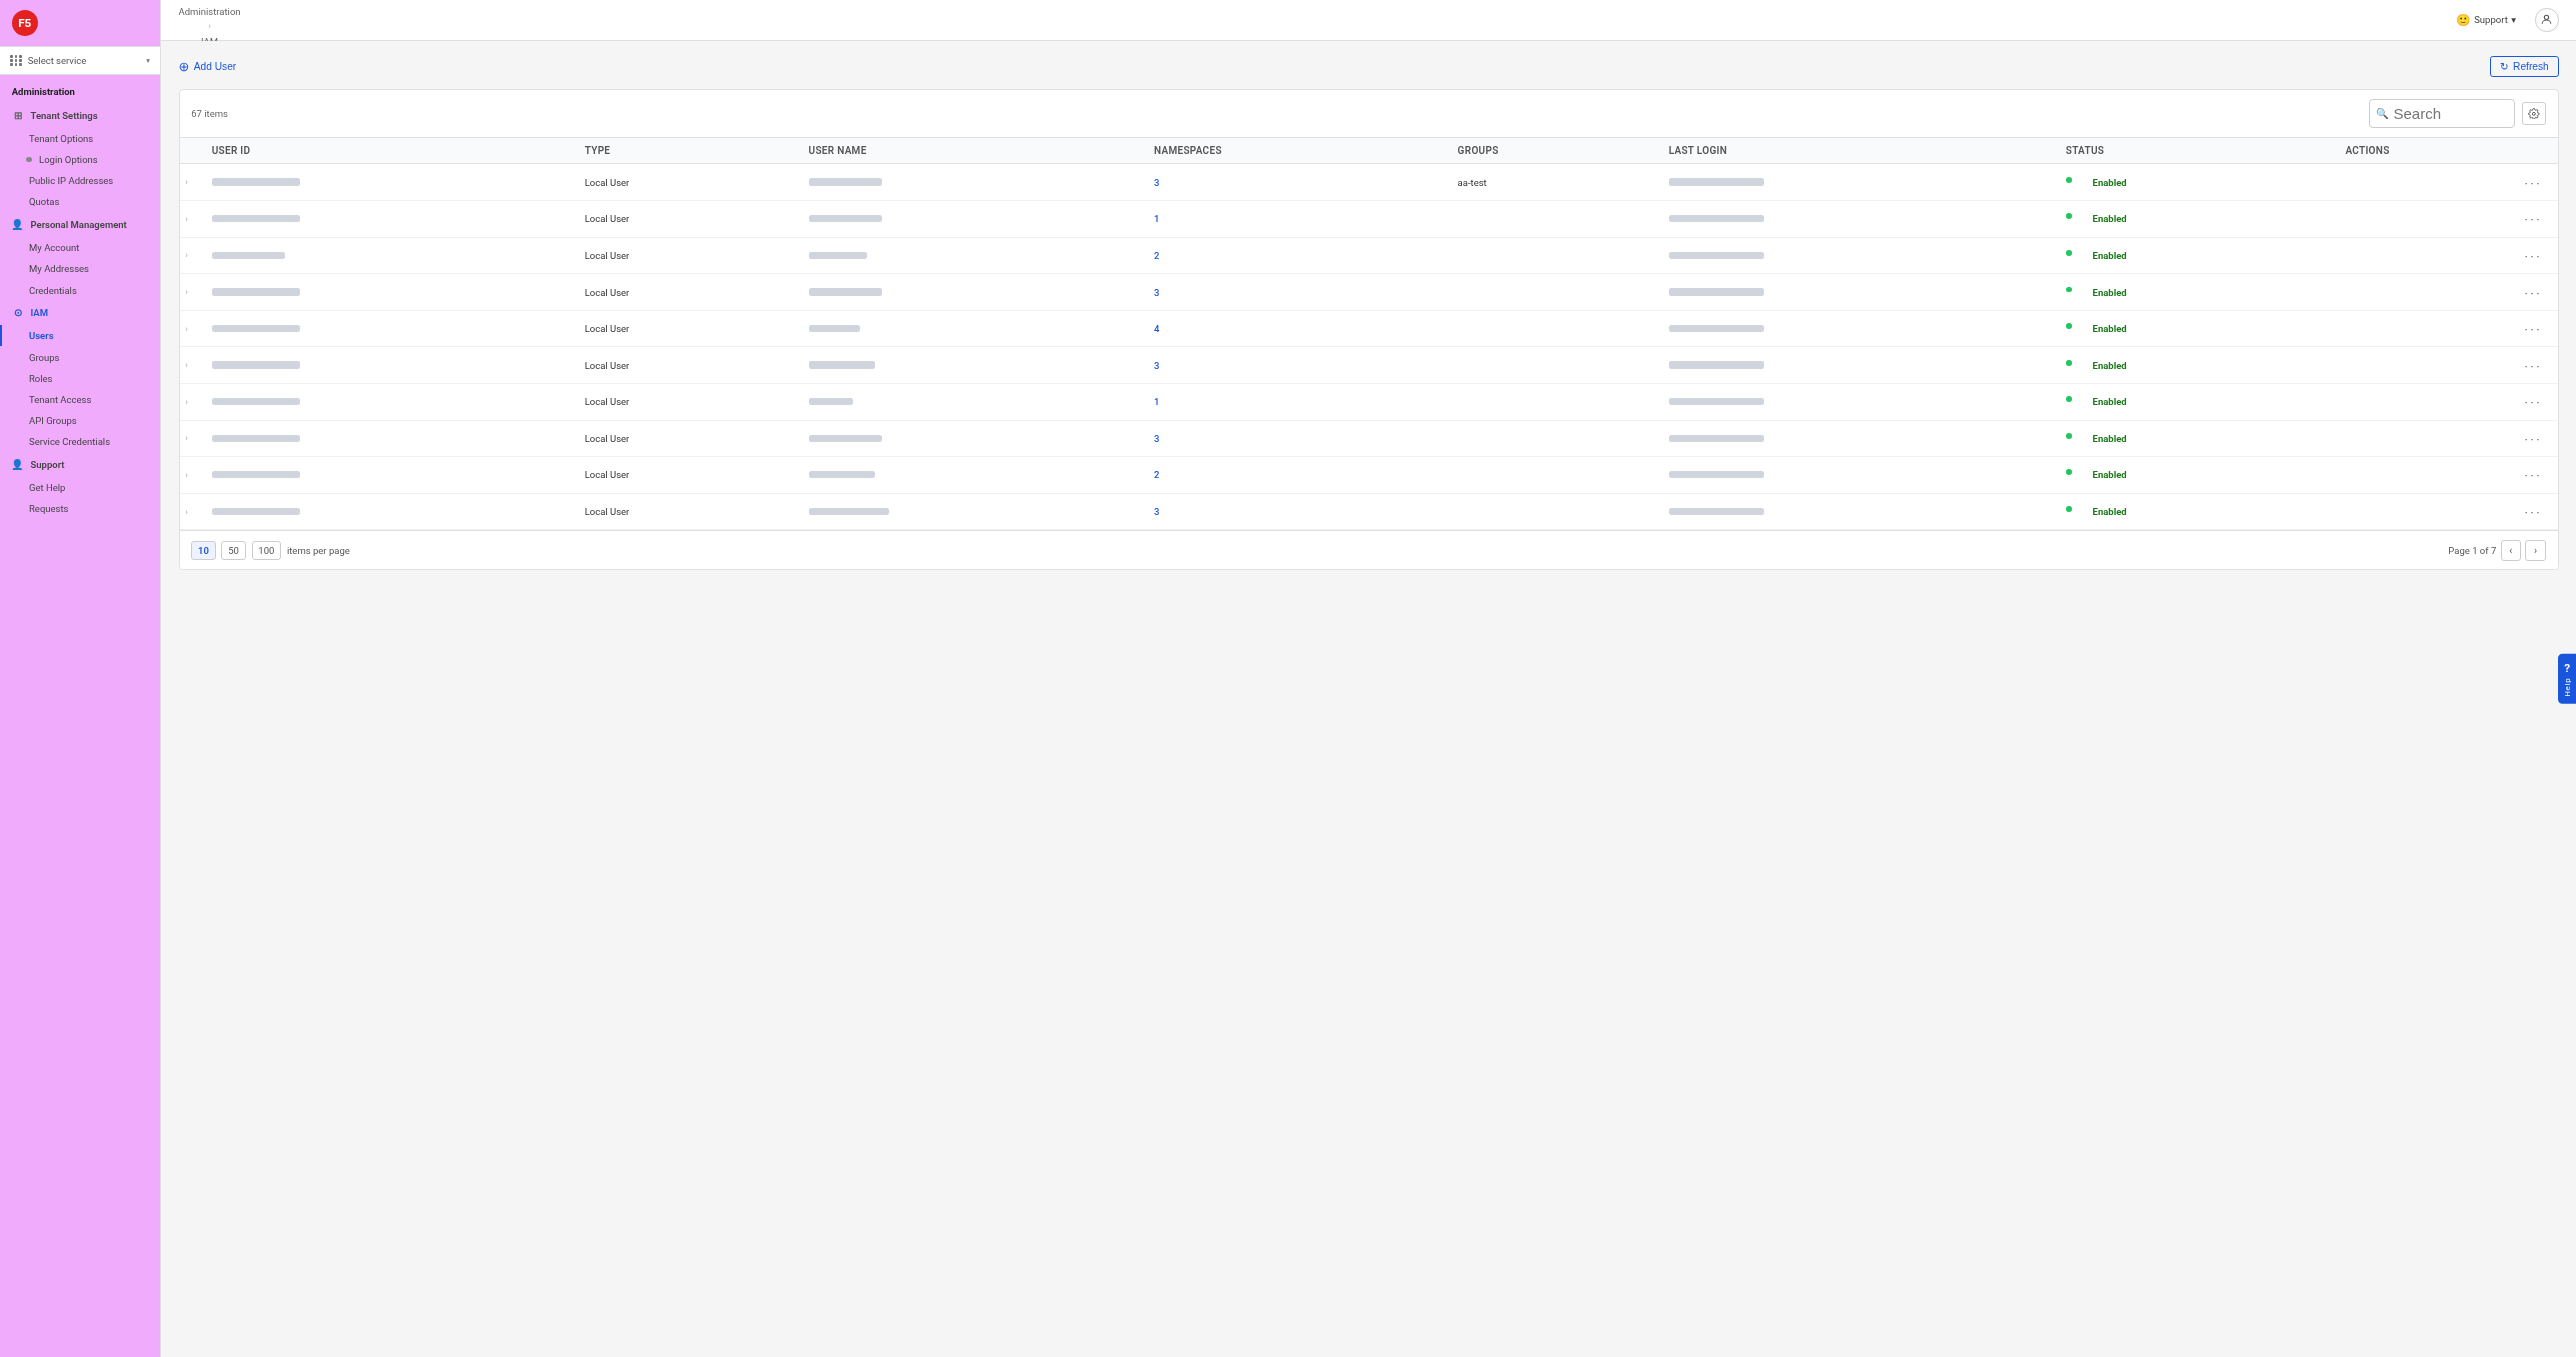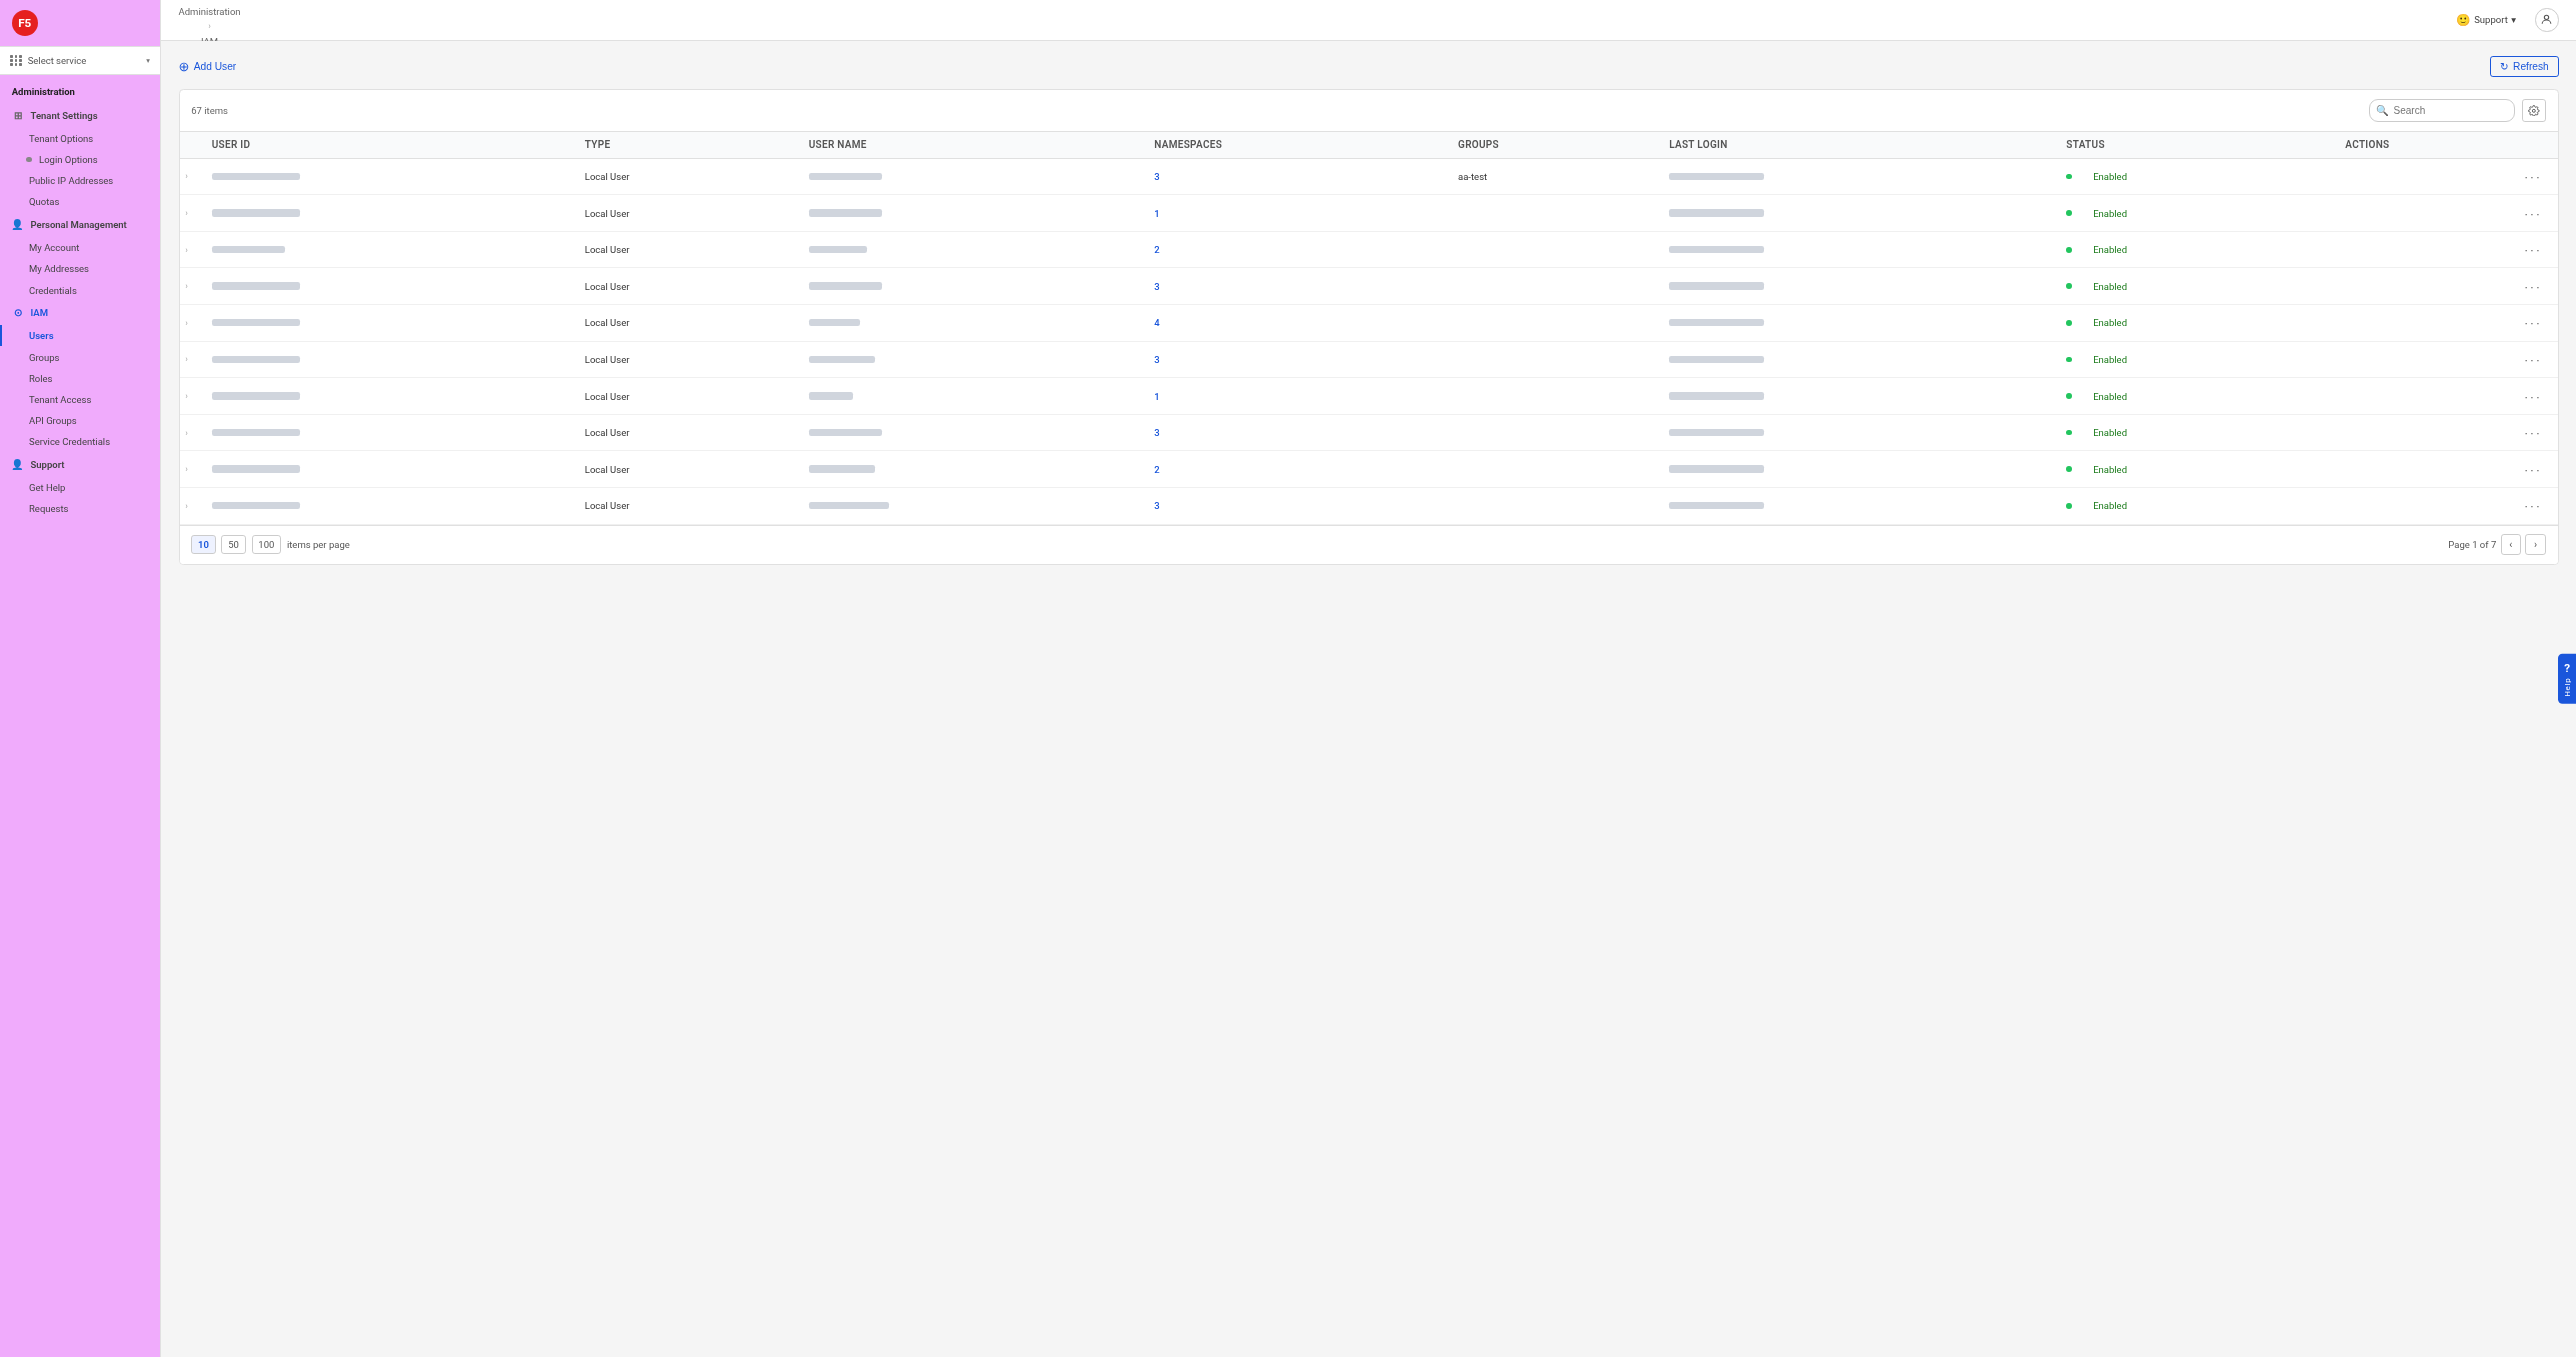--- a/index.html
+++ b/index.html
@@ -282,22 +282,22 @@
     .search-icon-inside {
       position: absolute;
       left: 7.3px;
       color: #aaa;
       font-size: 10.2px;
     }
 
     .search-input {
       padding: 5.1px 7.3px 5.1px 23.4px;
       border: 0.7px solid #ccc;
-      border-radius: 9px;
-      font-size: 10px;
+      border-radius: 4px;
+      font-size: 15px;
       width: 146px;
       outline: none;
       color: #333;
     }
 
     .settings-icon-btn {
       width: 23.4px;
       height: 23.4px;
       display: flex;
       align-items: center;
@@ -348,24 +348,24 @@
 
     .redacted-bar {
       display: inline-block;
       height: 7.3px;
       border-radius: 2.2px;
       background: #d0d5dd;
     }
 
     .status-enabled {
       display: flex;
-      align-items: center;
+      align-items: flex-start;
       gap: 21px;
       color: #1a7a1a;
-      font-weight: 400;
+      font-weight: 700;
     }
 
     .status-dot {
       width: 5.8px;
       height: 5.8px;
       border-radius: 50%;
       background: #22c55e;
       flex-shrink: 0;
     }
 

